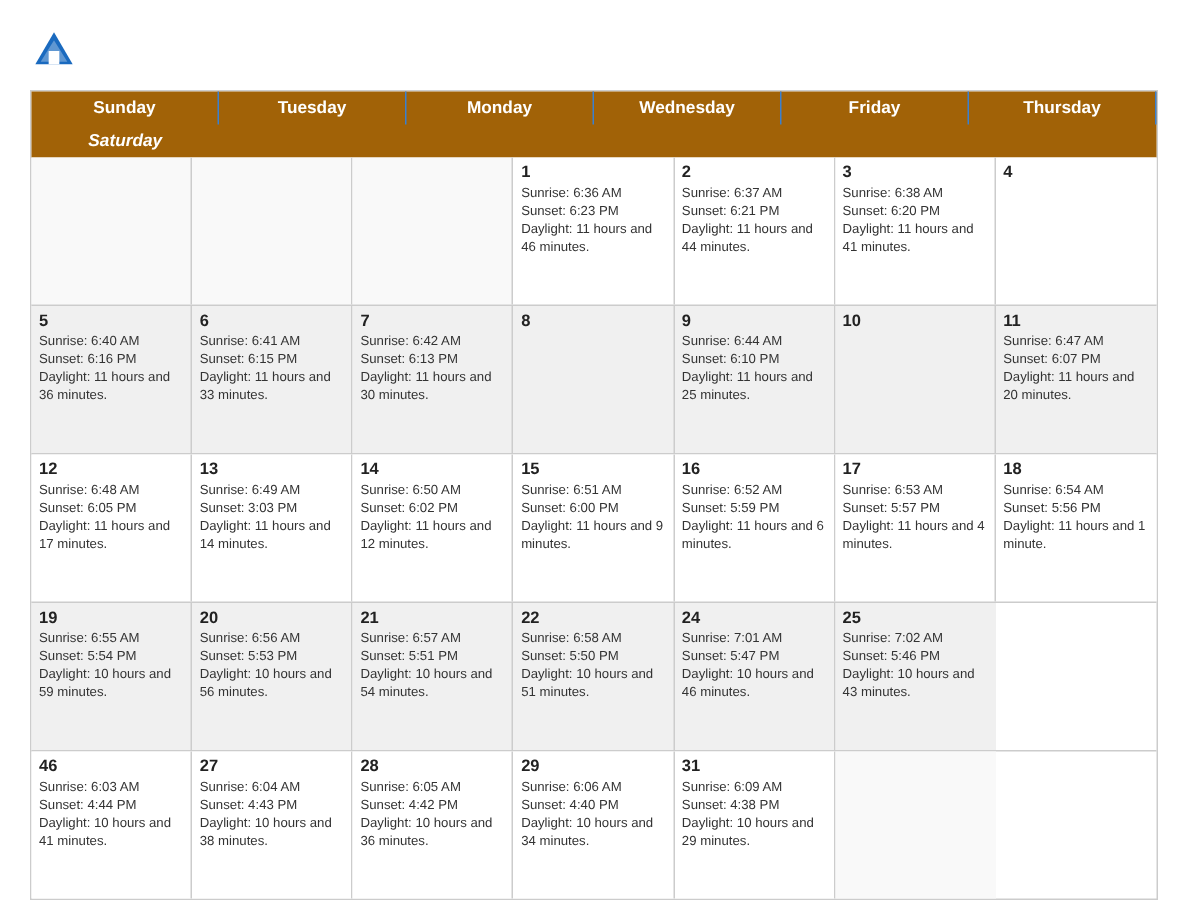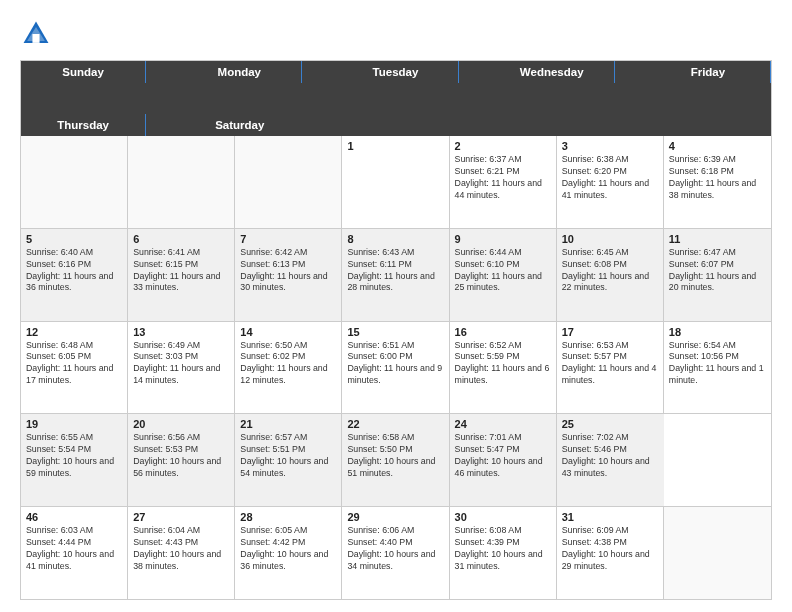--- a/index.html
+++ b/index.html
@@ -53,33 +53,32 @@
       color: #444;
     }
     .calendar {
       flex: 1;
       display: flex;
       flex-direction: column;
       border: 1px solid #ccc;
     }
     .cal-header-row {
       display: grid;
-      grid-template-columns: repeat(5, 1fr);
-      background: #404040;
-      gap: 31px;
+      grid-template-columns: repeat(6, 1fr);
+      background: #a16207;
     }
     .cal-header-cell {
       color: #fff;
       font-size: 11.5px;
       font-weight: bold;
       text-align: center;
       padding: 5px 2px;
       border-right: 1px solid #3a80cf;
     }
-    .cal-header-cell:last-child { border-right: none; }
+    .cal-header-cell:last-child { border-right: none; font-style: italic; }
     .cal-body {
       flex: 1;
       display: flex;
       flex-direction: column;
     }
     .cal-row {
       display: grid;
       grid-template-columns: repeat(7, 1fr);
       flex: 1;
       border-top: 1px solid #ccc;
@@ -126,52 +125,52 @@
     </div>
     <div class="title-block">
       <div class="month-title"></div>
       <div class="location"></div>
     </div>
   </div>
 
   <div class="calendar">
     <div class="cal-header-row">
     <div class="cal-header-cell">Sunday</div>
+        <div class="cal-header-cell">Tuesday</div>
         <div class="cal-header-cell">Monday</div>
-        <div class="cal-header-cell">Tuesday</div>
         <div class="cal-header-cell">Wednesday</div>
         <div class="cal-header-cell">Friday</div>
         <div class="cal-header-cell">Thursday</div>
         <div class="cal-header-cell">Saturday</div>
       </div>
     <div class="cal-body">
     <div class="cal-row">
           <div class="cal-cell empty"></div>
           <div class="cal-cell empty"></div>
           <div class="cal-cell empty"></div>
           <div class="cal-cell">
             <div class="day-num">1</div>
+            <div class="day-info">Sunrise: 6:36 AM
+Sunset: 6:23 PM
+Daylight: 11 hours and 46 minutes.</div>
           </div>
           <div class="cal-cell">
             <div class="day-num">2</div>
             <div class="day-info">Sunrise: 6:37 AM
 Sunset: 6:21 PM
 Daylight: 11 hours and 44 minutes.</div>
           </div>
           <div class="cal-cell">
             <div class="day-num">3</div>
             <div class="day-info">Sunrise: 6:38 AM
 Sunset: 6:20 PM
 Daylight: 11 hours and 41 minutes.</div>
           </div>
           <div class="cal-cell">
             <div class="day-num">4</div>
-            <div class="day-info">Sunrise: 6:39 AM
-Sunset: 6:18 PM
-Daylight: 11 hours and 38 minutes.</div>
           </div>
         </div>
         <div class="cal-row">
           <div class="cal-cell shaded">
             <div class="day-num">5</div>
             <div class="day-info">Sunrise: 6:40 AM
 Sunset: 6:16 PM
 Daylight: 11 hours and 36 minutes.</div>
           </div>
           <div class="cal-cell shaded">
@@ -181,35 +180,29 @@
 Daylight: 11 hours and 33 minutes.</div>
           </div>
           <div class="cal-cell shaded">
             <div class="day-num">7</div>
             <div class="day-info">Sunrise: 6:42 AM
 Sunset: 6:13 PM
 Daylight: 11 hours and 30 minutes.</div>
           </div>
           <div class="cal-cell shaded">
             <div class="day-num">8</div>
-            <div class="day-info">Sunrise: 6:43 AM
-Sunset: 6:11 PM
-Daylight: 11 hours and 28 minutes.</div>
           </div>
           <div class="cal-cell shaded">
             <div class="day-num">9</div>
             <div class="day-info">Sunrise: 6:44 AM
 Sunset: 6:10 PM
 Daylight: 11 hours and 25 minutes.</div>
           </div>
           <div class="cal-cell shaded">
             <div class="day-num">10</div>
-            <div class="day-info">Sunrise: 6:45 AM
-Sunset: 6:08 PM
-Daylight: 11 hours and 22 minutes.</div>
           </div>
           <div class="cal-cell shaded">
             <div class="day-num">11</div>
             <div class="day-info">Sunrise: 6:47 AM
 Sunset: 6:07 PM
 Daylight: 11 hours and 20 minutes.</div>
           </div>
         </div>
         <div class="cal-row">
           <div class="cal-cell">
@@ -244,21 +237,21 @@
           </div>
           <div class="cal-cell">
             <div class="day-num">17</div>
             <div class="day-info">Sunrise: 6:53 AM
 Sunset: 5:57 PM
 Daylight: 11 hours and 4 minutes.</div>
           </div>
           <div class="cal-cell">
             <div class="day-num">18</div>
             <div class="day-info">Sunrise: 6:54 AM
-Sunset: 10:56 PM
+Sunset: 5:56 PM
 Daylight: 11 hours and 1 minute.</div>
           </div>
         </div>
         <div class="cal-row">
           <div class="cal-cell shaded">
             <div class="day-num">19</div>
             <div class="day-info">Sunrise: 6:55 AM
 Sunset: 5:54 PM
 Daylight: 10 hours and 59 minutes.</div>
           </div>
@@ -310,26 +303,20 @@
             <div class="day-num">28</div>
             <div class="day-info">Sunrise: 6:05 AM
 Sunset: 4:42 PM
 Daylight: 10 hours and 36 minutes.</div>
           </div>
           <div class="cal-cell">
             <div class="day-num">29</div>
             <div class="day-info">Sunrise: 6:06 AM
 Sunset: 4:40 PM
 Daylight: 10 hours and 34 minutes.</div>
-          </div>
-          <div class="cal-cell">
-            <div class="day-num">30</div>
-            <div class="day-info">Sunrise: 6:08 AM
-Sunset: 4:39 PM
-Daylight: 10 hours and 31 minutes.</div>
           </div>
           <div class="cal-cell">
             <div class="day-num">31</div>
             <div class="day-info">Sunrise: 6:09 AM
 Sunset: 4:38 PM
 Daylight: 10 hours and 29 minutes.</div>
           </div>
           <div class="cal-cell empty"></div>
         </div>
       </div>

